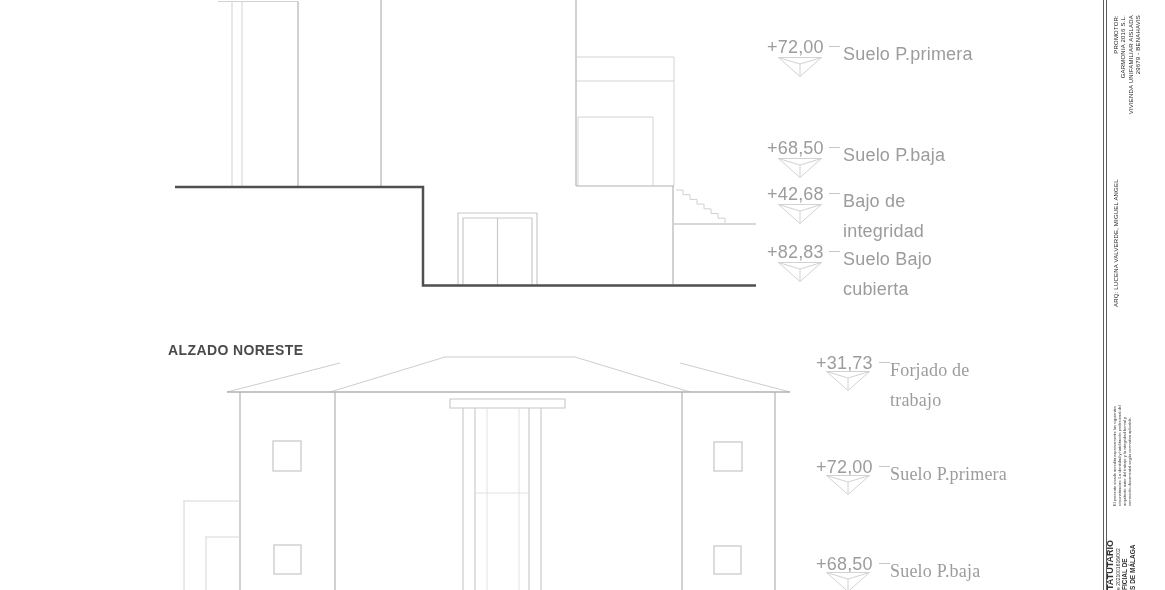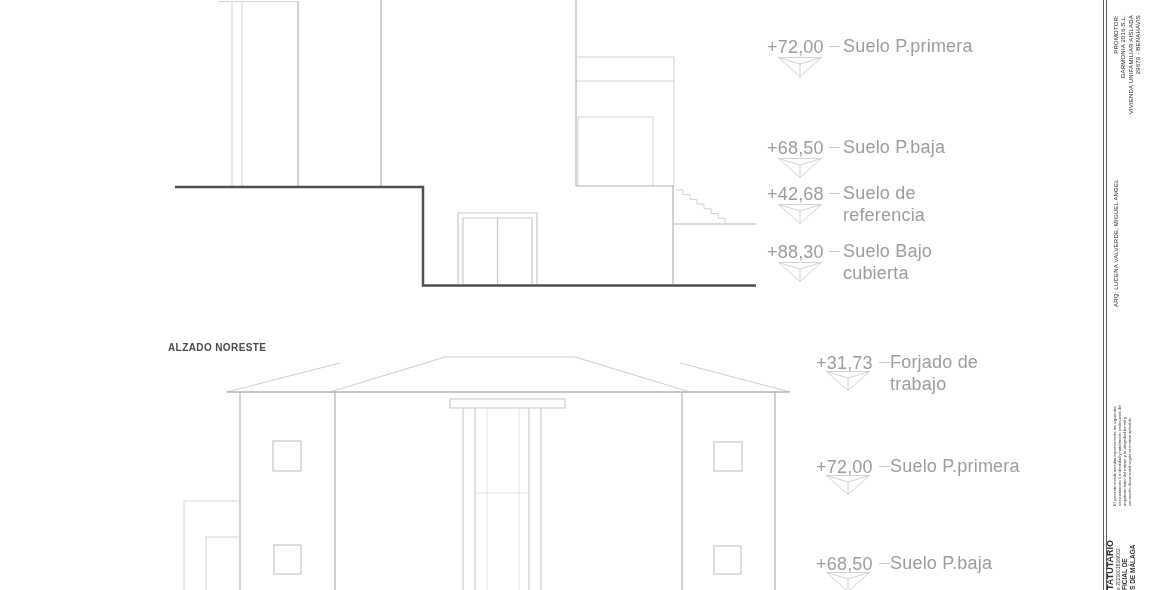--- a/index.html
+++ b/index.html
@@ -9,27 +9,27 @@
   }
   .sheet{position:relative;width:1165px;height:474px;background:#fff;}
   .drawing-svg{position:absolute;left:0;top:0;pointer-events:none;}
 
   
   .lvl{position:absolute;color:#9c9c9c;font-size:18px;letter-spacing:.2px;}
   .lvl-val{position:absolute;left:0;top:0;white-space:nowrap;}
   .lvl-dash{position:absolute;top:9px;width:11px;border-top:1.5px solid #c6c6c6;}
   .lvl-dash.t{left:62px;} .lvl-dash.b{left:63px;}
   .lvl-label{position:absolute;top:0;white-space:nowrap;}
-  .lvl-label.t{left:76px;} .lvl-label.b{left:74px;}
-  .lvl-label span{display:block;height:22px;line-height:19px;}
+  .lvl-label.t{left:76px;} .lvl-label.b{left:74px;font-family:Liberation Serif, serif;}
+  .lvl-label span{display:block;height:22px;line-height:19px;margin-top:8px;}
   .lvl-marker{position:absolute;display:block;line-height:0;}
   .lvl-marker.t{left:10px;top:19px;} .lvl-marker.b{left:9px;top:17px;}
 
   .elev-title{
-    position:absolute;left:168px;top:342px;font-size:10px;font-weight:600;
+    position:absolute;left:168px;top:342px;font-size:14px;font-weight:600;
     color:#4a4a4a;letter-spacing:.4px;
   }
 
   
   .rot{position:absolute;transform:rotate(-90deg);transform-origin:0 0;color:#222;}
   .tb-upper{left:1112px;top:307px;width:292px;font-size:6px;letter-spacing:.2px;}
   .tb-upper .row1{display:flex;justify-content:space-between;line-height:8px;}
   .tb-upper .plines{text-align:right;line-height:7.5px;}
   .tb-note{left:1112px;top:506px;width:120px;font-size:4px;line-height:5px;color:#333;}
   .tb-note div{white-space:nowrap;}
@@ -165,27 +165,27 @@
 
   <div class="lvl" style="left:767px;top:184px">
     <span class="lvl-val">+42,68</span>
     <span class="lvl-dash t"></span>
     <span class="lvl-marker t">
       <svg width="46" height="22" viewBox="0 0 46 22" fill="none" stroke="#d2d2d2" stroke-width="1">
           <path d="M1.5 1.5 H44.5 L23 20.5 Z M1.5 1.5 L23 8 L44.5 1.5 M23 8 V20.5"></path>
         </svg>
     </span>
     <span class="lvl-label t">
-      <span>Suelo de</span>
-      <span>referencia</span>
+      <span>Bajo de</span>
+      <span>integridad</span>
     </span>
   </div>
 
   <div class="lvl" style="left:767px;top:242px">
-    <span class="lvl-val">+88,30</span>
+    <span class="lvl-val">+82,83</span>
     <span class="lvl-dash t"></span>
     <span class="lvl-marker t">
       <svg width="46" height="22" viewBox="0 0 46 22" fill="none" stroke="#d2d2d2" stroke-width="1">
           <path d="M1.5 1.5 H44.5 L23 20.5 Z M1.5 1.5 L23 8 L44.5 1.5 M23 8 V20.5"></path>
         </svg>
     </span>
     <span class="lvl-label t">
       <span>Suelo Bajo</span>
       <span>cubierta</span>
     </span>

